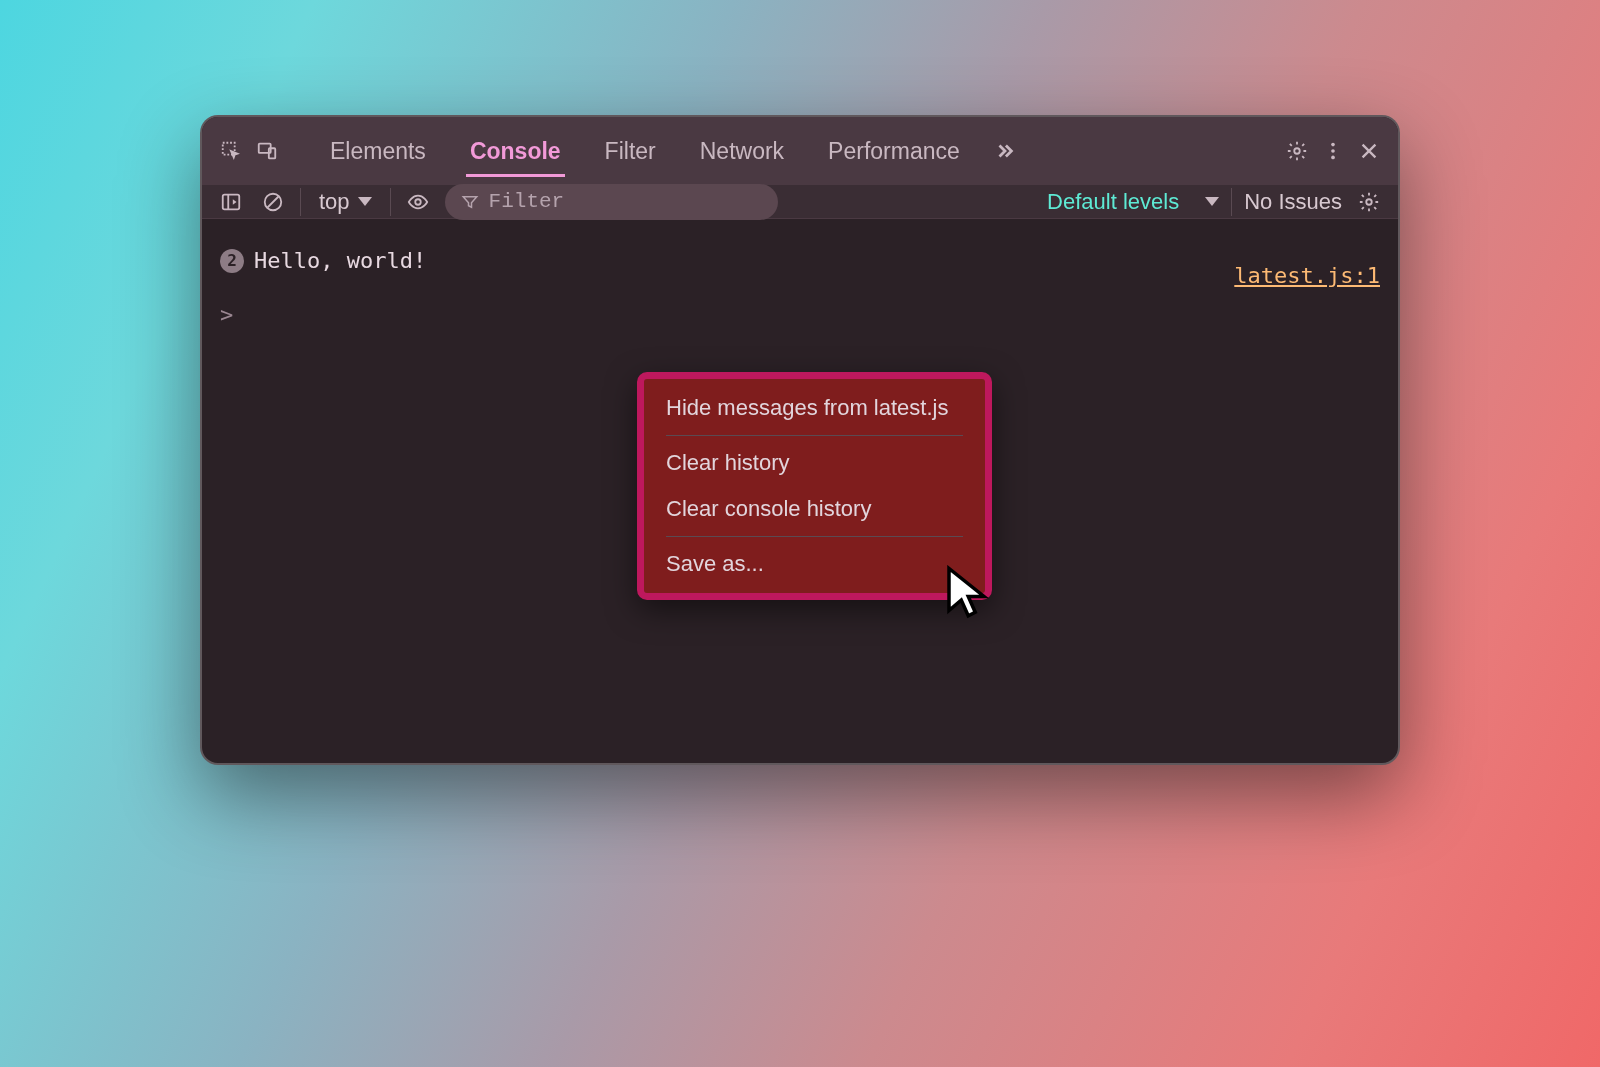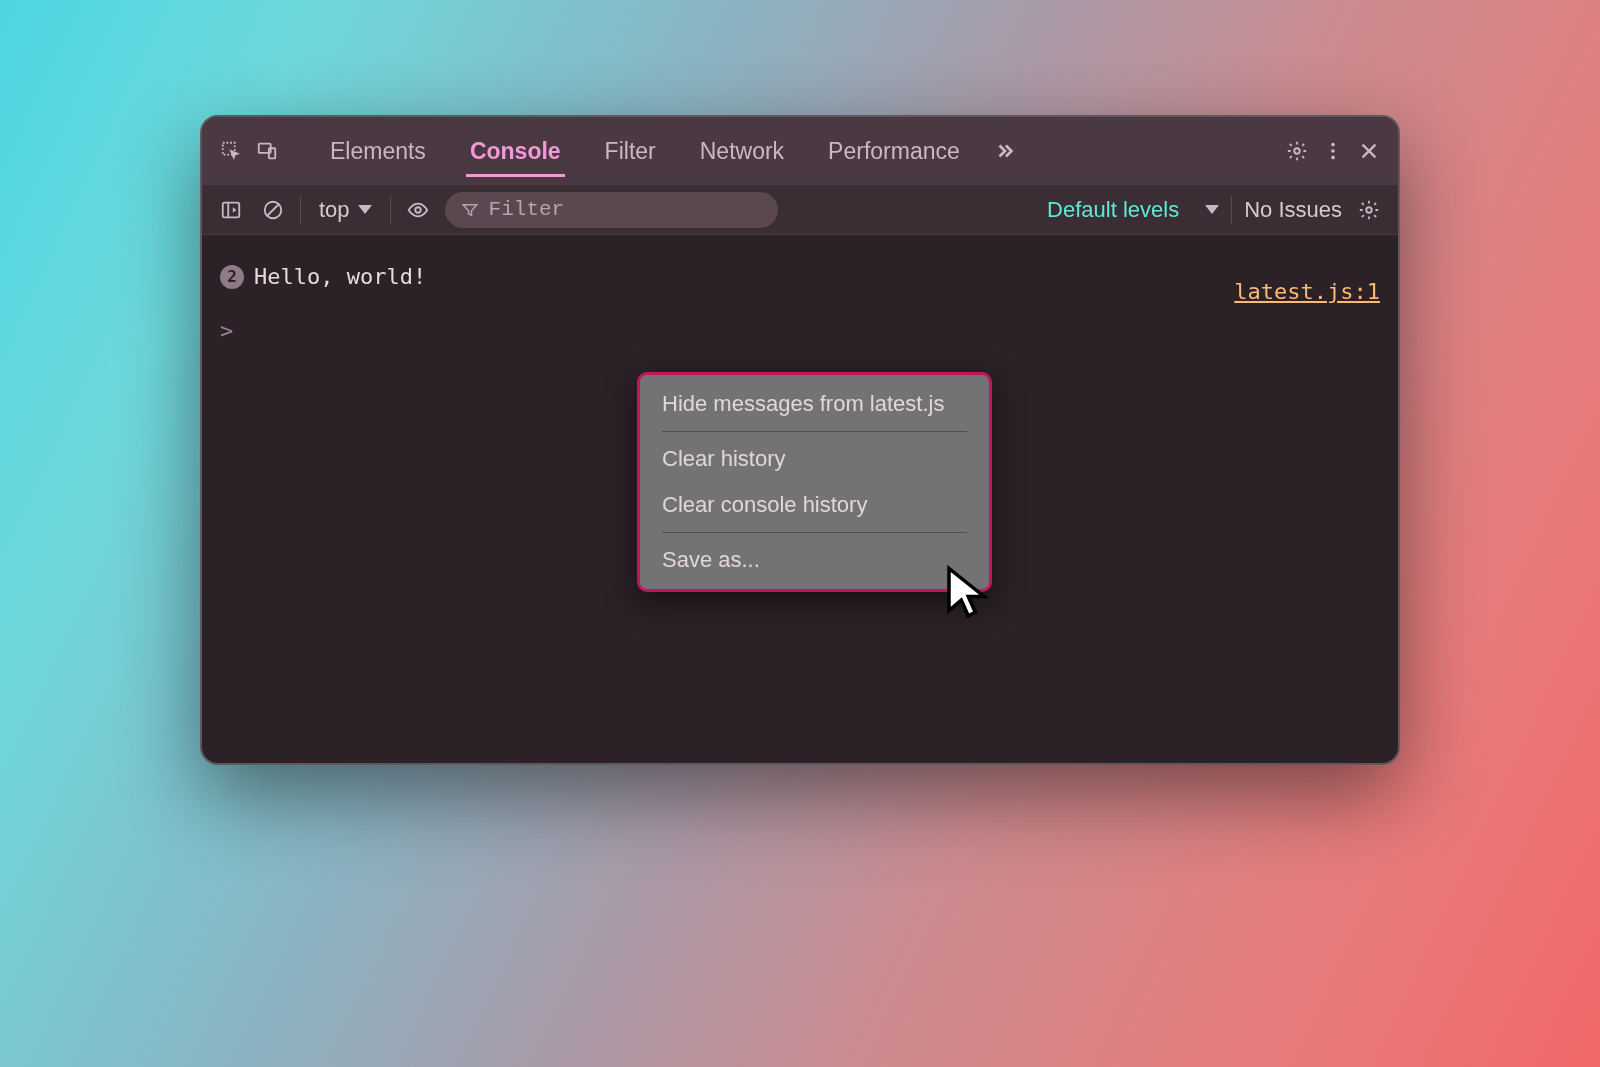--- a/index.html
+++ b/index.html
@@ -56,21 +56,21 @@
 .tab.active { color: #f29ad8; font-weight: bold; }
 .tab.active::after {
   content: "";
   position: absolute;
   left: 18px; right: 18px; bottom: 0;
   height: 3px;
   background: #f29ad8;
 }
 .tabbar .spacer { flex: 1; }
 .toolbar {
-  height: 50px;
+  height: 34px;
   background: #3a2d34;
   display: flex;
   align-items: center;
   padding: 0 14px;
   gap: 12px;
   border-bottom: 1px solid #4a3942;
 }
 .toolbar .icon-btn {
   width: 30px; height: 30px;
   display: flex; align-items: center; justify-content: center;
@@ -137,22 +137,22 @@
   text-decoration: underline;
   cursor: pointer;
   margin-top: 30px;
 }
 .prompt-row { margin-top: 14px; color: #9a8691; }
 .context-menu {
   position: absolute;
   left: 435px;
   top: 255px;
   width: 355px;
-  background: #737373;
-  border: 3px solid #be185d;
+  background: #7f1d1d;
+  border: 7px solid #be185d;
   border-radius: 10px;
   padding: 6px 0;
   box-shadow: 0 10px 30px rgba(0,0,0,0.5);
 }
 .menu-item {
   padding: 10px 22px;
   font-size: 22px;
   color: #e2d5dc;
   cursor: pointer;
 }

